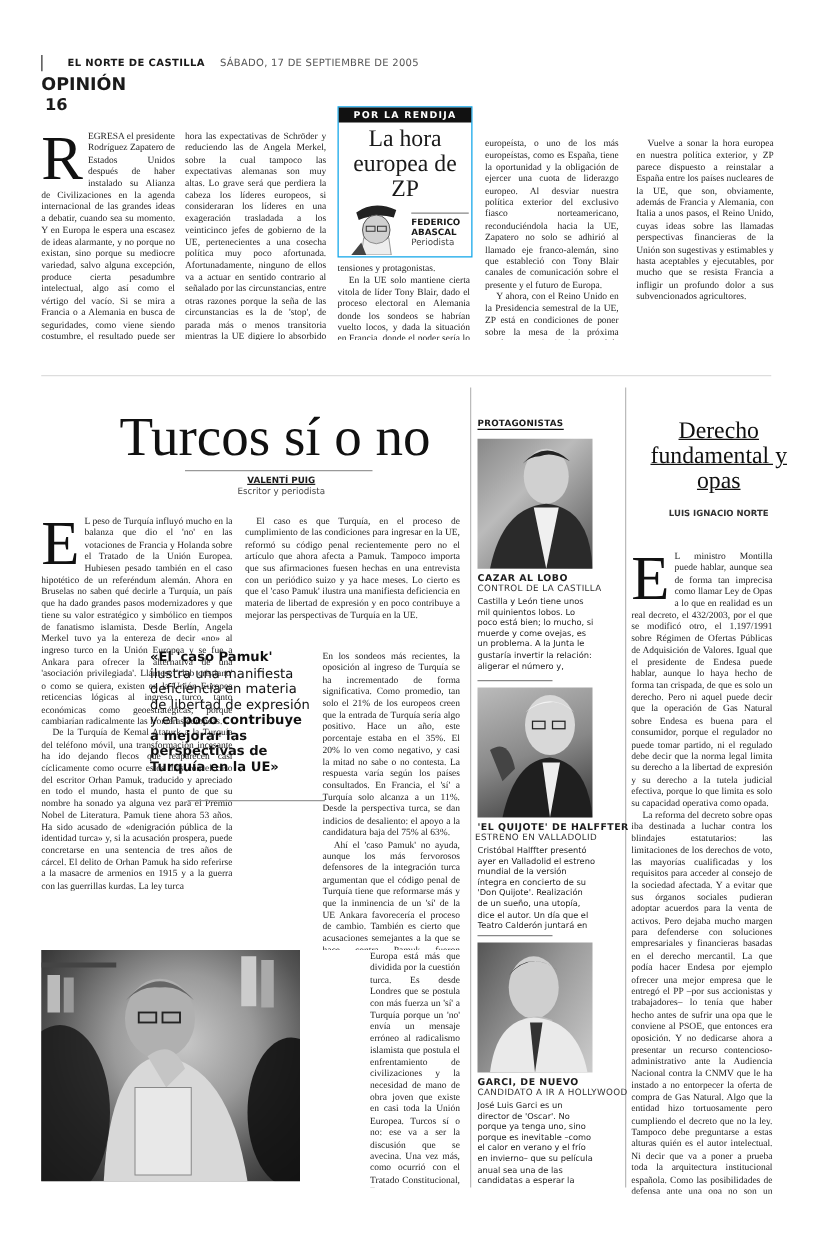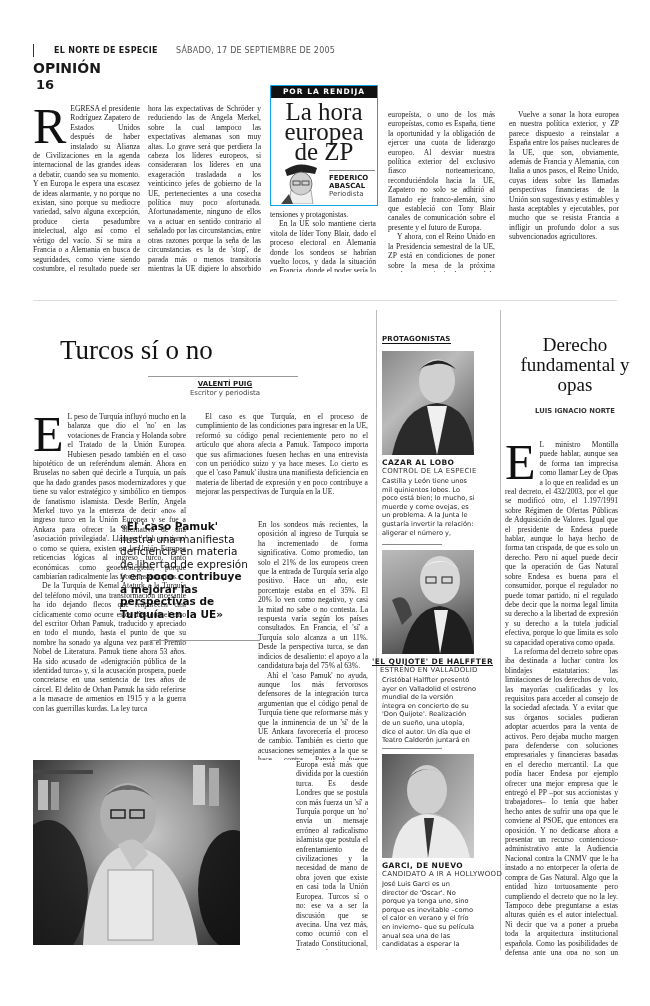--- a/index.html
+++ b/index.html
@@ -14,30 +14,30 @@
   
   .pageno { left:36px; top:43px; font-family:"DejaVu Sans", sans-serif; font-weight:bold; font-size:13px;margin-top:34px; }
   .pageno-bar { left:33px; top:44px; width:1px; height:13px; background:#333; }
   .masthead { left:54px; top:46px; font-family:"DejaVu Sans", sans-serif; font-weight:bold; font-size:8px; letter-spacing:0.3px; }
   .dateline { left:176px; top:46px; font-family:"DejaVu Sans", sans-serif; font-size:8px; color:#555; letter-spacing:0.2px; }
   .section { left:33px; top:60px; font-family:"DejaVu Sans", sans-serif; font-weight:bold; font-size:14px; }
 
   
   .box { left:270px; top:85px; width:106px; height:119px; border:1px solid #0ea5e9; background:#fff; }
   .box-kicker { background:#111; color:#fff; font-family:"DejaVu Sans", sans-serif; font-weight:bold; font-size:7.5px; text-align:center; letter-spacing:1px; height:12px; line-height:12px; }
-  .box-title { font-family:"Liberation Serif", serif; font-size:25px; line-height:20px; text-align:center; margin-top:4px; }
+  .box-title { font-family:"Liberation Serif", serif; font-size:19px; line-height:20px; text-align:center; margin-top:4px; }
   .box-photo { position:absolute; left:6px; top:74px; width:48px; height:44px; }
   .box-author { position:absolute; left:58px; top:84px; width:46px; border-top:1px solid #888; padding-top:3px; }
   .box-author .nm { font-family:"DejaVu Sans", sans-serif; font-weight:bold; font-size:7px; line-height:8px; }
   .box-author .rl { font-family:"DejaVu Sans", sans-serif; font-size:7px; color:#444; }
 
   .hrule { height:1px; background:#999; }
 
   
-  .turcos-title { left:60px; top:330px; width:320px; text-align:left; font-family:"Liberation Serif", serif; font-size:27px; line-height:40px; color:#111; }
+  .turcos-title { left:60px; top:330px; width:320px; text-align:center; font-family:"Liberation Serif", serif; font-size:44px; line-height:40px; color:#111; }
   .byline-rule { left:148px; top:376px; width:150px; }
   .byline { left:140px; top:380px; width:170px; text-align:center; font-family:"DejaVu Sans", sans-serif; font-weight:bold; font-size:7px;text-decoration:underline; }
   .byrole { left:140px; top:389px; width:170px; text-align:center; font-family:"DejaVu Sans", sans-serif; font-size:7px; color:#444; }
 
   .pullquote { left:120px; top:520px; width:130px; text-align:left; font-family:"DejaVu Sans", sans-serif; font-size:10.5px; line-height:12.5px; color:#111; }
   .pullquote b { font-weight:bold; }
   .pq-rule { left:150px; top:640px; width:110px; }
 
   .photo-pamuk { left:33px; top:760px; width:207px; height:185px; background:radial-gradient(ellipse at 55% 40%, #c8c8c8 0%, #9a9a9a 35%, #555 65%, #1d1d1d 100%); overflow:hidden; }
 
@@ -45,29 +45,29 @@
   .vrule { width:1px; background:#bbb; }
 
   
   .prot-kicker { left:382px; top:335px; font-family:"DejaVu Sans", sans-serif; font-weight:bold; font-size:7px; border-bottom:1px solid #111; letter-spacing:0.2px; }
   .prot-photo { position:absolute; left:382px; width:92px; overflow:hidden; }
   .prot-head { font-family:"DejaVu Sans", sans-serif; font-weight:bold; font-size:7.5px; letter-spacing:0.4px; }
   .prot-sub { font-family:"DejaVu Sans", sans-serif; font-size:7px; color:#333; letter-spacing:0.3px; }
   .prot-rule { width:60px; height:1px; background:#888; }
 
   
-  .derecho-title { left:505px; top:335px; width:140px; text-align:center; font-family:"Liberation Serif", serif; font-size:19px; line-height:20px; color:#111; }
+  .derecho-title { left:505px; top:335px; width:140px; text-align:center; font-family:"Liberation Serif", serif; font-size:19px; line-height:20px; color:#111;text-decoration:underline; }
   .derecho-author { left:505px; top:407px; width:140px; text-align:center; font-family:"DejaVu Sans", sans-serif; font-weight:bold; font-size:6.8px; color:#333; }
 </style>
 </head>
 <body>
 
 <div class="abs pageno-bar"></div>
 <div class="abs pageno">16</div>
-<div class="abs masthead">EL NORTE DE ESPECIE</div>
+<div class="abs masthead">EL NORTE DE CASTILLA</div>
 <div class="abs dateline">SÁBADO, 17 DE SEPTIEMBRE DE 2005</div>
 <div class="abs section">OPINIÓN</div>
 
 <div class="abs col serif-body" style="left:33px; top:104px; width:107px; height:168px; overflow:hidden;">
   <span class="dropcap">R</span>
   <p class="first">EGRESA el presidente Rodríguez Zapatero de Estados Unidos después de haber instalado su Alianza de Civilizaciones en la agenda internacional de las grandes ideas a debatir, cuando sea su momento. Y en Europa le espera una escasez de ideas alarmante, y no porque no existan, sino porque su mediocre variedad, salvo alguna excepción, produce cierta pesadumbre intelectual, algo así como el vértigo del vacío. Si se mira a Francia o a Alemania en busca de seguridades, como viene siendo costumbre, el resultado puede ser descorazonador para quienes tengan una visión abreviada de la Historia.</p>
 
 </div>
 <div class="abs col serif-body" style="left:148px; top:104px; width:113px; height:168px; overflow:hidden;">
   <p class="first">hora las expectativas de Schröder y reduciendo las de Angela Merkel, sobre la cual tampoco las expectativas alemanas son muy altas. Lo grave será que perdiera la cabeza los líderes europeos, si consideraran los líderes en una exageración trasladada a los veinticinco jefes de gobierno de la UE, pertenecientes a una cosecha política muy poco afortunada. Afortunadamente, ninguno de ellos va a actuar en sentido contrario al señalado por las circunstancias, entre otras razones porque la seña de las circunstancias es la de 'stop', de parada más o menos transitoria mientras la UE digiere lo absorbido últimamente, diez países, y asimila los cambios en el escenario mundial, que se va desplazando hacia Oriente y sobre el que actúan nuevas</p>
@@ -160,36 +160,36 @@
 
 <div class="prot-photo" style="top:351px; height:104px; background:linear-gradient(135deg,#888 0%,#bbb 40%,#555 100%);">
   <svg width="92" height="104" viewBox="0 0 92 104">
     <ellipse cx="55" cy="30" rx="18" ry="22" fill="#d0d0d0"></ellipse>
     <path d="M36 20 Q55 0 74 18 Q60 10 50 14 Q42 14 36 20 Z" fill="#222"></path>
     <path d="M10 104 Q20 55 55 52 Q90 55 92 104 Z" fill="#2a2a2a"></path>
     <path d="M45 55 L55 104 L65 55 Z" fill="#f0f0f0"></path>
   </svg>
 </div>
 <div class="abs prot-head" style="left:382px; top:458px;">CAZAR AL LOBO</div>
-<div class="abs prot-sub" style="left:382px; top:467px;">CONTROL DE LA ESPECIE</div>
+<div class="abs prot-sub" style="left:382px; top:467px;">CONTROL DE LA CASTILLA</div>
 <div class="abs sans-body" style="left:382px; top:477px; width:94px; height:60px; overflow:hidden;">Castilla y León tiene unos mil quinientos lobos. Lo poco está bien; lo mucho, si muerde y come ovejas, es un problema. A la Junta le gustaría invertir la relación: aligerar el número y, además, cobrar por ello: cazar con control y previo pago. Práctico, si convence a los defensores del depredador.</div>
 <div class="abs prot-rule" style="left:382px; top:544px;"></div>
 
 <div class="prot-photo" style="top:550px; height:104px; background:linear-gradient(160deg,#bbb 0%,#888 50%,#333 100%);">
   <svg width="92" height="104" viewBox="0 0 92 104">
     <ellipse cx="58" cy="30" rx="20" ry="24" fill="#d8d8d8"></ellipse>
     <path d="M38 20 Q58 2 78 20 Q65 10 58 12 Q48 12 38 20 Z" fill="#f4f4f4"></path>
     <rect x="44" y="27" width="10" height="6" fill="none" stroke="#222" stroke-width="1"></rect>
     <rect x="60" y="27" width="10" height="6" fill="none" stroke="#222" stroke-width="1"></rect>
     <path d="M20 104 Q30 58 58 56 Q88 60 92 104 Z" fill="#1f1f1f"></path>
     <path d="M52 60 L58 104 L66 60 Z" fill="#eee"></path>
     <path d="M10 50 Q25 40 30 65 L20 75 Z" fill="#444"></path>
   </svg>
 </div>
-<div class="abs prot-head" style="left:372px; top:657px;text-decoration:underline;">'EL QUIJOTE' DE HALFFTER</div>
+<div class="abs prot-head" style="left:382px; top:657px;">'EL QUIJOTE' DE HALFFTER</div>
 <div class="abs prot-sub" style="left:380px; top:666px;">ESTRENO EN VALLADOLID</div>
 <div class="abs sans-body" style="left:382px; top:676px; width:94px; height:68px; overflow:hidden;">Cristóbal Halffter presentó ayer en Valladolid el estreno mundial de la versión íntegra en concierto de su 'Don Quijote'. Realización de un sueño, una utopía, dice el autor. Un día que el Teatro Calderón juntará en el libro de superficie de orgullo y en el de la cultura.</div>
 <div class="abs prot-rule" style="left:382px; top:748px;"></div>
 
 <div class="prot-photo" style="top:754px; height:104px; background:linear-gradient(120deg,#555 0%,#999 50%,#ccc 100%);">
   <svg width="92" height="104" viewBox="0 0 92 104">
     <ellipse cx="45" cy="36" rx="20" ry="25" fill="#cfcfcf"></ellipse>
     <path d="M25 26 Q45 5 66 24 Q55 14 45 15 Q34 15 25 26 Z" fill="#2a2a2a"></path>
     <path d="M30 65 Q45 55 60 62 L56 72 L34 72 Z" fill="#bbb"></path>
     <path d="M10 104 Q15 62 45 60 Q80 62 88 104 Z" fill="#eaeaea"></path>

